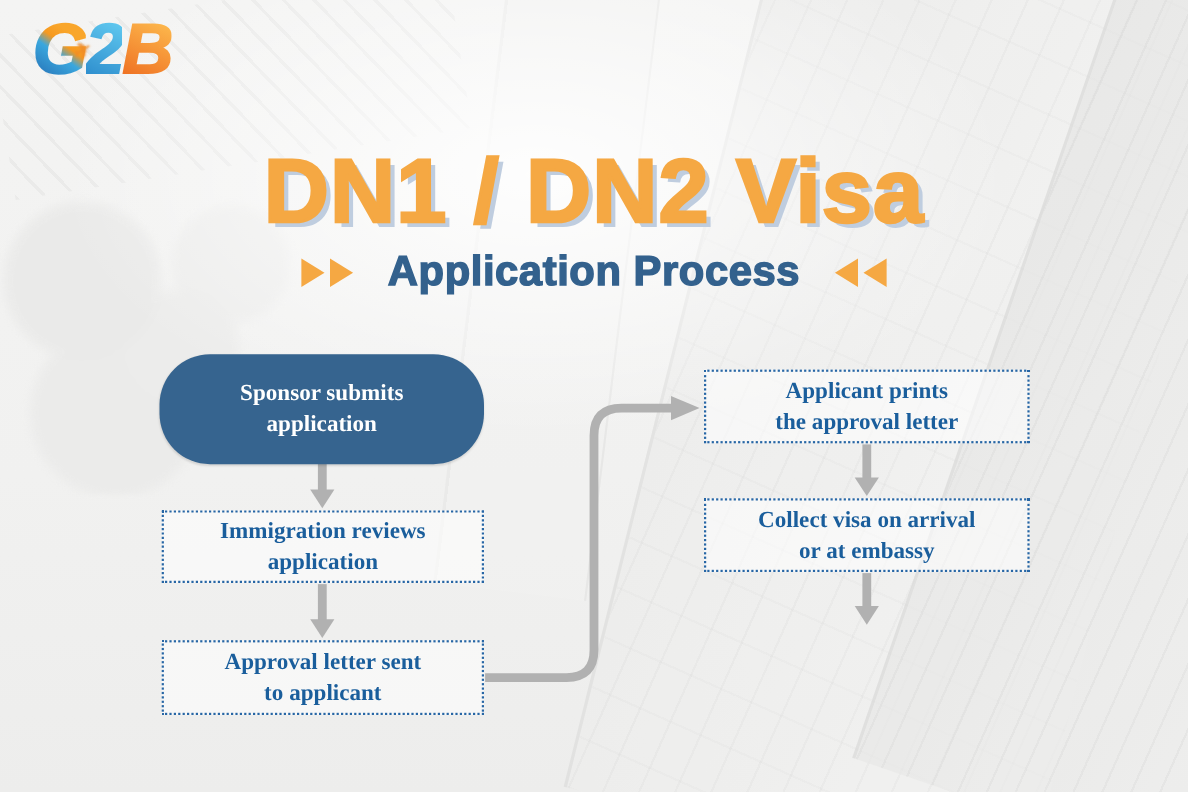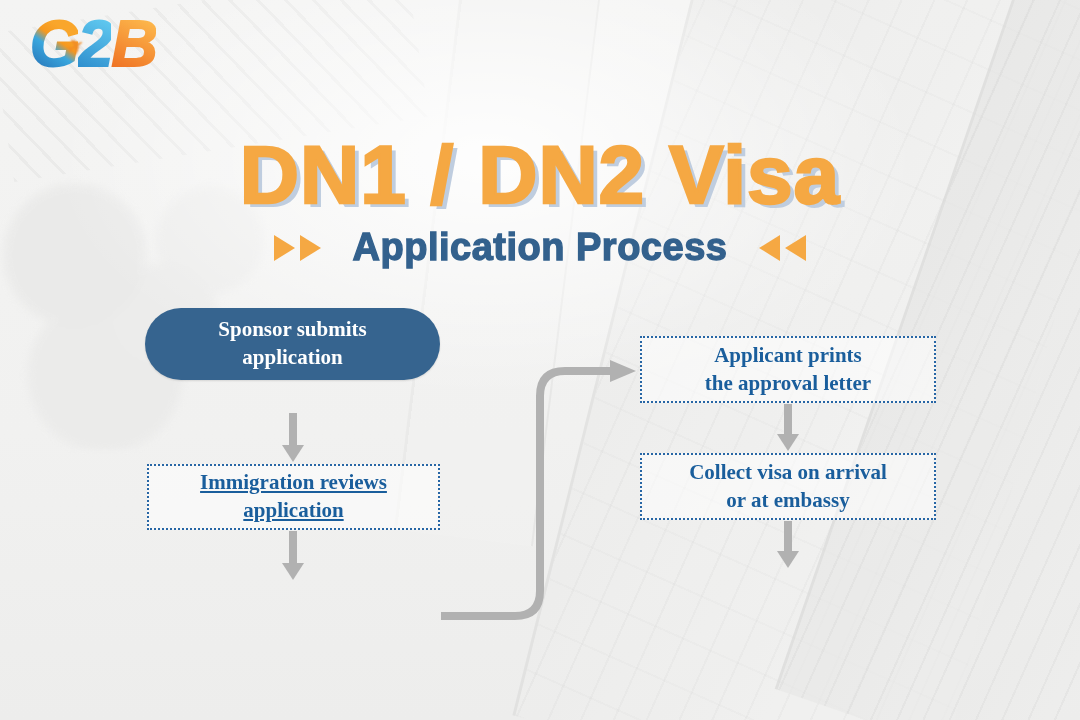--- a/index.html
+++ b/index.html
@@ -101,22 +101,22 @@
     background:#36648f; color:#ffffff; border-radius:46px;
     box-shadow:0 1px 2px rgba(0,0,0,.12);
   }
   .node-pill-shadowed::before {
     content:""; position:absolute; left:-8px; top:-8px; width:100%; height:100%;
     border-radius:46px; background:#2a4a72; z-index:-1;
   }
   .node-dotted {
     border:2px dotted #2766a5; background:rgba(255,255,255,.55); color:#1a5e9c;
   }
-  .n1 { left:145px; top:308px; width:295px; height:72px; }
-  .n2 { left:147px; top:464px; width:293px; height:66px;text-decoration:underline; }
+  .n1 { left:145px; top:322px; width:295px; height:100px; }
+  .n2 { left:147px; top:464px; width:293px; height:66px; }
   .n3 { left:147px; top:582px; width:293px; height:68px; }
   .n4 { left:640px; top:336px; width:296px; height:67px; }
   .n5 { left:640px; top:453px; width:296px; height:67px; }
   .n6 { left:640px; top:571px; width:295px; height:91px; }
 </style>
 </head>
 <body>
 
 <div class="canvas">
 
@@ -161,18 +161,20 @@
       <polygon points="610,360 610,382 636,371"></polygon>
       <polygon points="777,434 799,434 788,451"></polygon>
       <polygon points="777,551 799,551 788,568"></polygon>
     </g>
   </svg>
 
   <div class="node node-pill n1">Sponsor submits
 application</div>
   <div class="node node-dotted n2">Immigration reviews
 application</div>
+  <div class="node node-dotted n3">Approval letter sent
+to applicant</div>
   <div class="node node-dotted n5">Collect visa on arrival
 or at embassy</div>
   <div class="node node-dotted n4">Applicant prints
 the approval letter</div>
 
 </div>
 
 </body></html>

